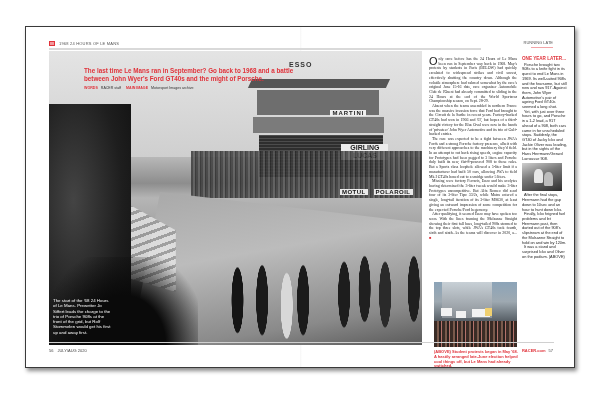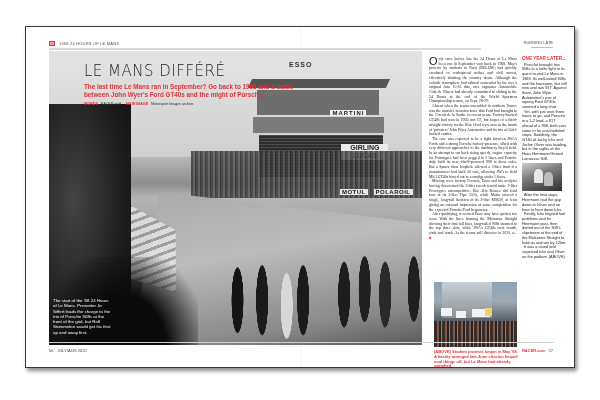--- a/index.html
+++ b/index.html
@@ -137,21 +137,20 @@
     <div class="crowd-right"></div>
     <span class="ad-board ad-motul">MOTUL</span>
     <span class="ad-board ad-polar">POLAROIL</span>
     <div class="track"></div>
     <div class="pitcars"></div>
     <div class="crowd-left"></div>
     <div class="people"></div>
     <div class="foreground-blur"></div>
 
     <div class="title-block">
-      <h1 class="title">LE MANS DIFFÉRÉ</h1>
       <p class="standfirst">The last time Le Mans ran in September? Go back to 1968 and a battle between John Wyer's Ford GT40s and the might of Porsche.</p>
       <div class="credits">
         <span>
           <span class="credit-label">Words</span>
           <span>RACER staff</span>
         </span>
         <span>
           <span class="credit-label">Main image</span>
           <span>Motorsport Images archive</span>
         </span>

